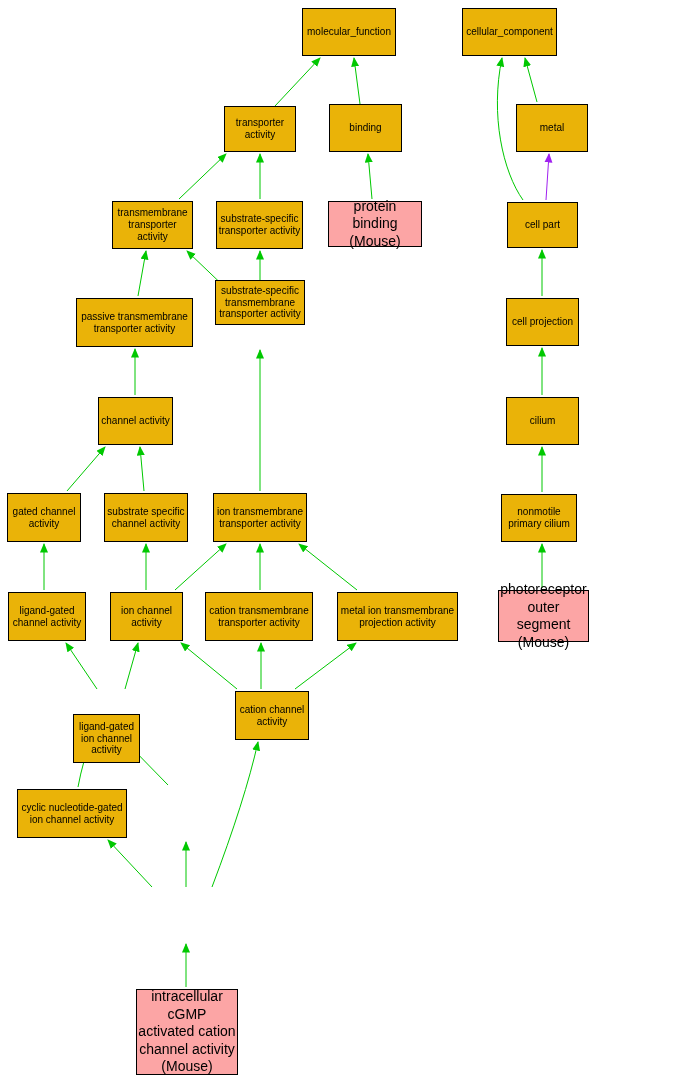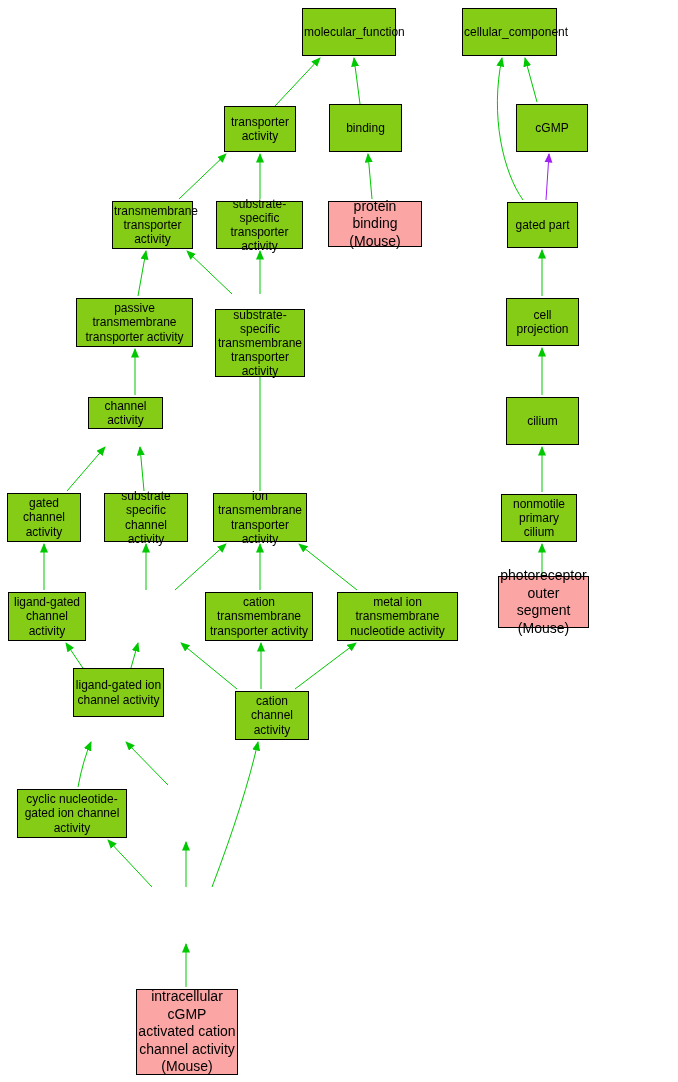--- a/index.html
+++ b/index.html
@@ -3,22 +3,22 @@
 <meta charset="utf-8">
 <style>
   html,body{margin:0;padding:0;background:#ffffff;}
   .canvas{
     position:relative;width:678px;height:1082px;background:#ffffff;
     font-family:"Liberation Sans", sans-serif;overflow:hidden;
   }
   .edges{position:absolute;left:0;top:0;width:678px;height:1082px;}
   .node{
     position:absolute;box-sizing:border-box;border:1px solid #000;
-    background:#84cc16;display:flex;align-items:center;justify-content:center;
-    text-align:center;font-size:12px;line-height:1.18;color:#000;
+    background:#eab308;display:flex;align-items:center;justify-content:center;
+    text-align:center;font-size:10px;line-height:1.18;color:#000;
     padding:1px;cursor:pointer;
   }
   .node.query{background:#fca5a5;font-size:14px;line-height:1.25;}
   .lbl{display:block;width:100%;}
 </style>
 </head>
 <body>
 
 <div class="canvas">
 
@@ -78,74 +78,77 @@
   <div class="node" style="left:462px;top:8px;width:95px;height:48px">
       <span class="lbl">cellular_component</span>
     </div>
   <div class="node" style="left:224px;top:106px;width:72px;height:46px">
       <span class="lbl">transporter activity</span>
     </div>
   <div class="node" style="left:329px;top:104px;width:73px;height:48px">
       <span class="lbl">binding</span>
     </div>
   <div class="node" style="left:516px;top:104px;width:72px;height:48px">
-      <span class="lbl">cGMP</span>
+      <span class="lbl">metal</span>
     </div>
   <div class="node" style="left:112px;top:201px;width:81px;height:48px">
       <span class="lbl">transmembrane transporter activity</span>
     </div>
   <div class="node" style="left:216px;top:201px;width:87px;height:48px">
       <span class="lbl">substrate-specific transporter activity</span>
     </div>
   <div class="node query" style="left:328px;top:201px;width:94px;height:46px">
       <span class="lbl">protein binding (Mouse)</span>
     </div>
   <div class="node" style="left:507px;top:202px;width:71px;height:46px">
-      <span class="lbl">gated part</span>
+      <span class="lbl">cell part</span>
     </div>
   <div class="node" style="left:76px;top:298px;width:117px;height:49px">
       <span class="lbl">passive transmembrane transporter activity</span>
     </div>
-  <div class="node" style="left:215px;top:309px;width:90px;height:68px">
+  <div class="node" style="left:215px;top:280px;width:90px;height:45px">
       <span class="lbl">substrate-specific transmembrane transporter activity</span>
     </div>
   <div class="node" style="left:506px;top:298px;width:73px;height:48px">
       <span class="lbl">cell projection</span>
     </div>
-  <div class="node" style="left:88px;top:397px;width:75px;height:32px">
+  <div class="node" style="left:98px;top:397px;width:75px;height:48px">
       <span class="lbl">channel activity</span>
     </div>
   <div class="node" style="left:506px;top:397px;width:73px;height:48px">
       <span class="lbl">cilium</span>
     </div>
   <div class="node" style="left:7px;top:493px;width:74px;height:49px">
       <span class="lbl">gated channel activity</span>
     </div>
   <div class="node" style="left:104px;top:493px;width:84px;height:49px">
       <span class="lbl">substrate specific channel activity</span>
     </div>
   <div class="node" style="left:213px;top:493px;width:94px;height:49px">
       <span class="lbl">ion transmembrane transporter activity</span>
     </div>
   <div class="node" style="left:501px;top:494px;width:76px;height:48px">
       <span class="lbl">nonmotile primary cilium</span>
     </div>
   <div class="node" style="left:8px;top:592px;width:78px;height:49px">
       <span class="lbl">ligand-gated channel activity</span>
     </div>
+  <div class="node" style="left:110px;top:592px;width:73px;height:49px">
+      <span class="lbl">ion channel activity</span>
+    </div>
   <div class="node" style="left:205px;top:592px;width:108px;height:49px">
       <span class="lbl">cation transmembrane transporter activity</span>
     </div>
   <div class="node" style="left:337px;top:592px;width:121px;height:49px">
-      <span class="lbl">metal ion transmembrane nucleotide activity</span>
+      <span class="lbl">metal ion transmembrane projection activity</span>
     </div>
-  <div class="node query" style="left:498px;top:576px;width:91px;height:52px">
+  <div class="node query" style="left:498px;top:590px;width:91px;height:52px">
       <span class="lbl">photoreceptor outer segment (Mouse)</span>
     </div>
-  <div class="node" style="left:73px;top:668px;width:91px;height:49px">
+  <div class="node" style="left:73px;top:714px;width:67px;height:49px">
       <span class="lbl">ligand-gated ion channel activity</span>
     </div>
   <div class="node" style="left:235px;top:691px;width:74px;height:49px">
       <span class="lbl">cation channel activity</span>
     </div>
   <div class="node" style="left:17px;top:789px;width:110px;height:49px">
       <span class="lbl">cyclic nucleotide-gated ion channel activity</span>
     </div>
   <div class="node query" style="left:136px;top:989px;width:102px;height:86px">
       <span class="lbl">intracellular cGMP activated cation channel activity (Mouse)</span>

